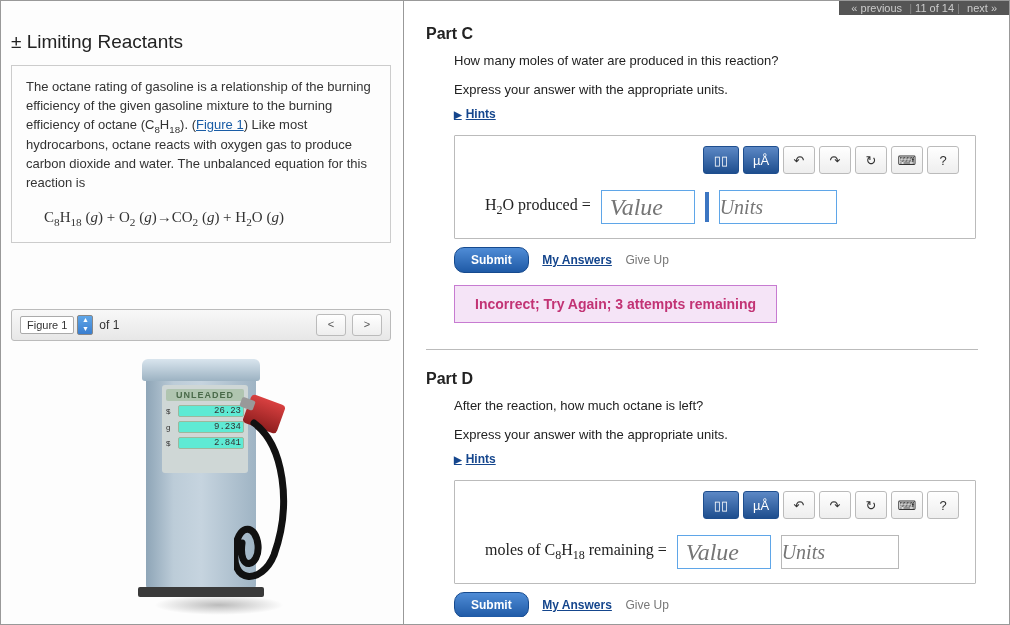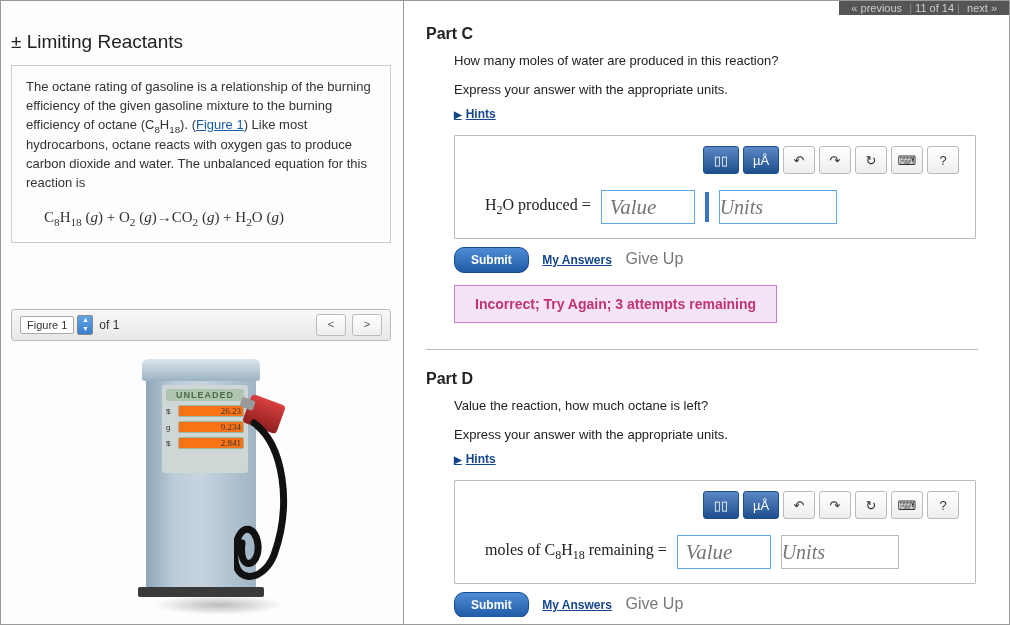--- a/index.html
+++ b/index.html
@@ -22,48 +22,48 @@
   .arrow-btn{width:28px;height:20px;border:1px solid #bbb;border-radius:3px;background:linear-gradient(#fff,#eee);text-align:center;line-height:18px;font-size:11px;color:#555}
   .fig-canvas{border:0;height:300px;display:flex;justify-content:center;align-items:flex-start;padding-top:18px}
   
   .pump{position:relative;width:150px;height:250px}
   .pump .body{position:absolute;left:20px;top:10px;width:110px;height:220px;background:linear-gradient(90deg,#8ea5b7 0%,#bcccd8 25%,#c6d4df 50%,#9fb4c4 100%);border-radius:4px}
   .pump .cap{position:absolute;left:16px;top:0;width:118px;height:22px;background:linear-gradient(#d9e5ee,#9cb2c2);border-radius:6px 6px 3px 3px}
   .pump .panel{position:absolute;left:36px;top:26px;width:78px;height:80px;background:#cfd7d6;border-radius:3px;padding:4px}
   .pump .panel .hdr{font-size:9px;font-weight:bold;color:#4a6a4a;background:#b0c5b0;border-radius:2px;text-align:center;padding:1px 0;letter-spacing:1px}
   .pump .panel .row{display:flex;align-items:center;margin-top:4px;font-size:8px;color:#333}
   .pump .panel .row .s{width:12px;font-size:8px}
-  .pump .panel .row .v{flex:1;background:#f97316;border:1px solid #9db79d;border-radius:2px;padding:0 2px;text-align:right;font-family:Liberation Serif, serif;font-size:9px}
+  .pump .panel .row .v{flex:1;background:#5eead4;border:1px solid #9db79d;border-radius:2px;padding:0 2px;text-align:right;font-family:Liberation Mono, monospace;font-size:9px}
   .pump .base{position:absolute;left:12px;top:228px;width:126px;height:10px;background:#3a3a3a;border-radius:2px}
   .hose{position:absolute;left:108px;top:56px;width:70px;height:190px}
   .nozzle{position:absolute;left:120px;top:40px;width:36px;height:30px;background:linear-gradient(#d94040,#8e1e1e);border-radius:4px;transform:rotate(20deg)}
   .nozzle:after{content:"";position:absolute;left:-8px;top:6px;width:14px;height:10px;background:#999;border-radius:2px}
   .shadow{position:absolute;left:28px;top:236px;width:130px;height:20px;background:radial-gradient(ellipse at center,#bbb 0%,transparent 70%)}
   
   .part-hdr{font-weight:bold;font-size:16px;margin:20px 0 10px 0}
   .right .part-hdr:first-child{margin-top:14px}
   .q{margin:0 0 14px 28px;font-size:13px}
   .instr{margin:0 0 10px 28px;font-size:13px;font-weight:normal}
   .hints{margin:0 0 14px 28px;font-size:12px;color:#15468d;font-weight:bold}
   .hints .tri{color:#15468d;margin-right:4px;font-size:10px}
   .hints span{text-decoration:underline}
   .answer-box{border:1px solid #bbb;border-radius:1px;margin-left:28px;margin-right:10px;padding:0 0 14px 0}
   .toolbar{display:flex;justify-content:flex-end;gap:4px;padding:10px 16px 8px 0}
   .tbtn{width:30px;height:26px;border:1px solid #bbb;border-radius:3px;background:linear-gradient(#fff,#eee);display:flex;align-items:center;justify-content:center;font-size:13px;color:#333}
   .tbtn.primary{background:linear-gradient(#5c88c5,#1e4e8e);color:#fff;border-color:#1e4e8e;width:34px}
   .tbtn.primary:last-of-type{width:30px}
   .input-row{display:flex;align-items:center;gap:10px;padding:8px 20px 0 30px;font-family:"Times New Roman",serif;font-size:16px}
-  .val-in{width:94px;height:34px;border:1px solid #5fa6e8;font-family:"Times New Roman",serif;font-style:italic;font-size:21px;color:#aaa;padding:0 8px;box-sizing:border-box}
+  .val-in{width:94px;height:34px;border:1px solid #5fa6e8;font-family:"Times New Roman",serif;font-style:italic;font-size:24px;color:#aaa;padding:0 8px;box-sizing:border-box}
   .unit-in{width:118px;height:34px;border:1px solid #b8b8b8;font-family:"Times New Roman",serif;font-style:italic;font-size:20px;color:#aaa;padding:0 0;box-sizing:border-box}
   .active .unit-in{border-color:#5fa6e8}
   .sepbar{width:4px;height:30px;background:#3c76c2}
   .actions{margin:8px 0 0 28px}
   .submit{display:inline-block;background:linear-gradient(#4f8cd6,#1f5aa6);color:#fff;font-weight:bold;font-size:12px;border:1px solid #164a8e;padding:5px 16px;border-radius:10px}
   .alink{color:#15468d;font-weight:bold;text-decoration:underline;font-size:12px;margin-left:10px}
-  .give{color:#777;font-size:16px;margin-left:10px}
+  .give{color:#777;font-size:12px;margin-left:10px}
   .feedback{margin:12px 0 0 28px;display:inline-block;background:#f5e4f7;border:1px solid #c77bd1;color:#c23374;font-weight:bold;font-size:14px;padding:10px 20px}
   hr.sep{border:none;border-top:1px solid #bbb;margin:26px 8px 4px 0}
 </style>
 </head>
 <body>
 
 <div class="page">
 
   <div class="topbar">
     <a>« previous</a>
@@ -156,21 +156,21 @@
       <a class="alink">My Answers</a>
       <span class="give">Give Up</span>
     </div>
 
     <div class="feedback">Incorrect; Try Again; 3 attempts remaining</div>
 
     <hr class="sep">
 
     
     <div class="part-hdr">Part D</div>
-    <div class="q">Value the reaction, how much octane is left?</div>
+    <div class="q">After the reaction, how much octane is left?</div>
     <div class="instr">Express your answer with the appropriate units.</div>
     <div class="hints"><span class="tri">▶</span><span>Hints</span></div>
 
     <div class="answer-box">
       <div class="toolbar">
         <div class="tbtn primary">▯▯</div>
         <div class="tbtn primary">µÅ</div>
         <div class="tbtn">↶</div>
         <div class="tbtn">↷</div>
         <div class="tbtn">↻</div>

